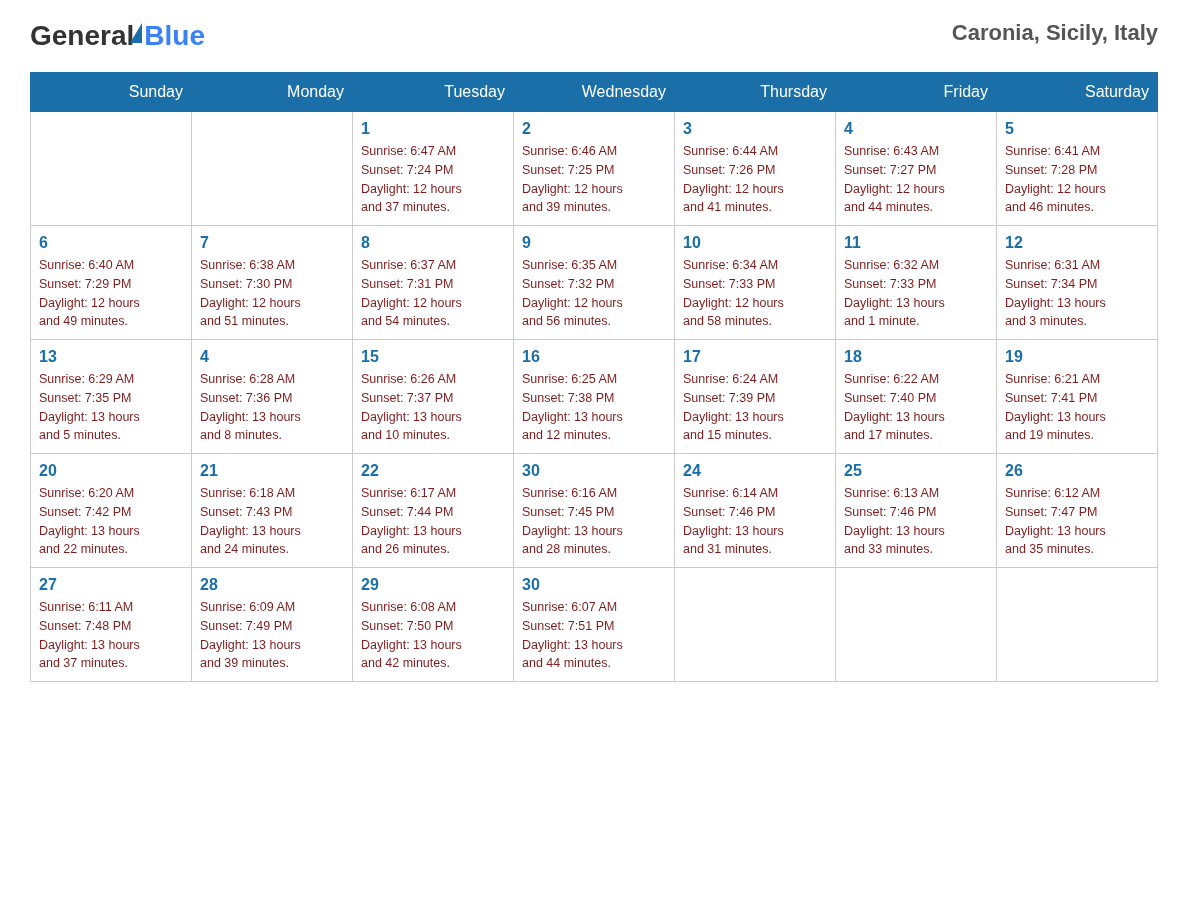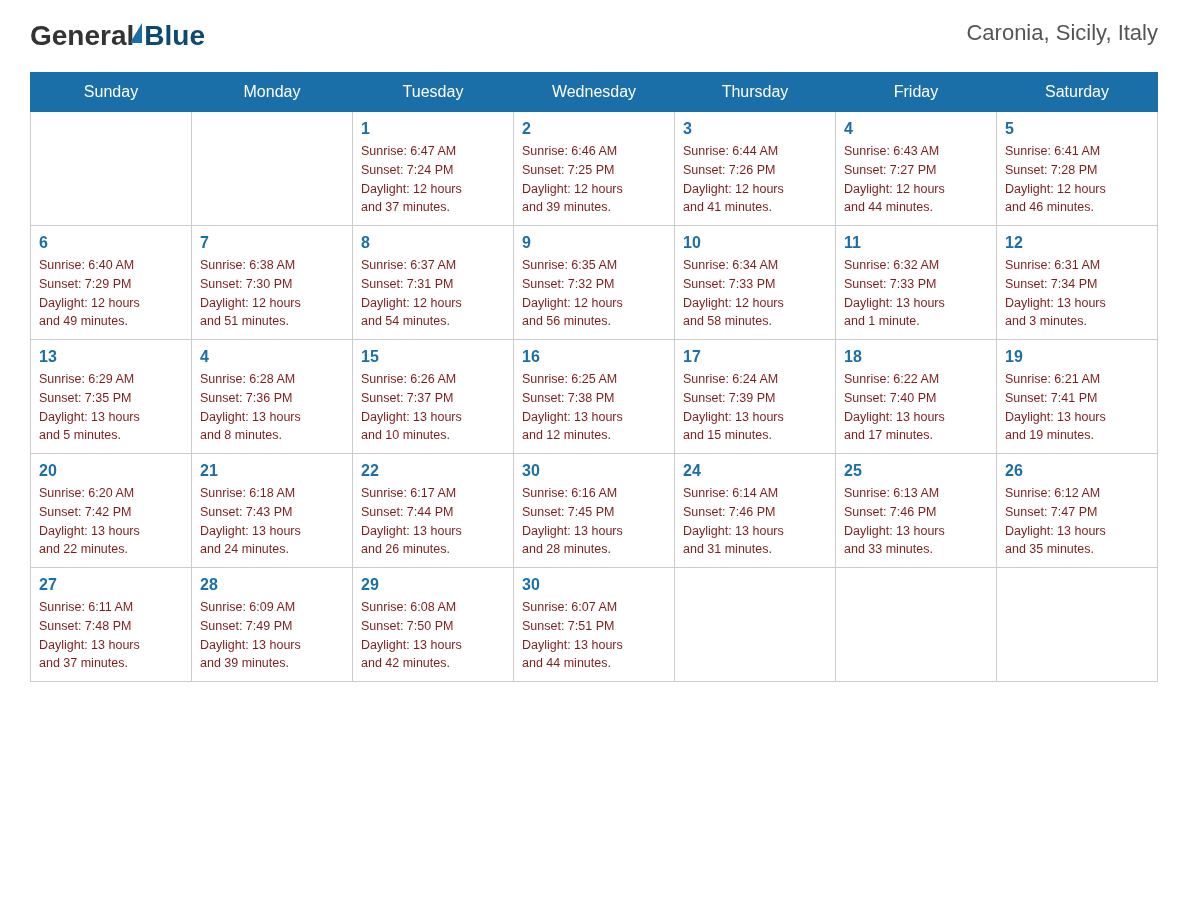--- a/index.html
+++ b/index.html
@@ -33,35 +33,35 @@
     .title-section {
       text-align: right;
     }
     .title-section h1 {
       font-size: 52px;
       font-weight: normal;
       color: #333;
     }
     .title-section h2 {
       font-size: 22px;
-      font-weight: normal;
+      font-weight: bold;
       color: #555;
     }
     .calendar {
       width: 100%;
       border-collapse: collapse;
       border: 1px solid #aaa;
     }
     .calendar thead tr th {
       background-color: #1a6fa8;
       color: #fff;
       padding: 10px 8px;
       font-size: 16px;
       font-weight: normal;
-      text-align: center;
+      text-align: right;
       border: 1px solid #1a6fa8;
     }
     .calendar tbody tr td {
       vertical-align: top;
       padding: 8px;
       border: 1px solid #ccc;
       min-height: 90px;
       width: 14.28%;
       font-size: 13px;
       color: #333;
@@ -84,21 +84,21 @@
     .logo-wrapper {
       display: flex;
     }
     .logo-line1 {
       display: flex;
       align-items: center;
     }
     .logo-line2 {
       font-size: 28px;
       font-weight: bold;
-      color: #0c4a6e;
+      color: #3b82f6;
       margin-left: 2px;
     }
   </style>
 </head>
 <body>
 
 <div class="header">
   <div class="logo-wrapper">
     <div class="logo-line1">
       <span class="logo-text-general">General</span>

